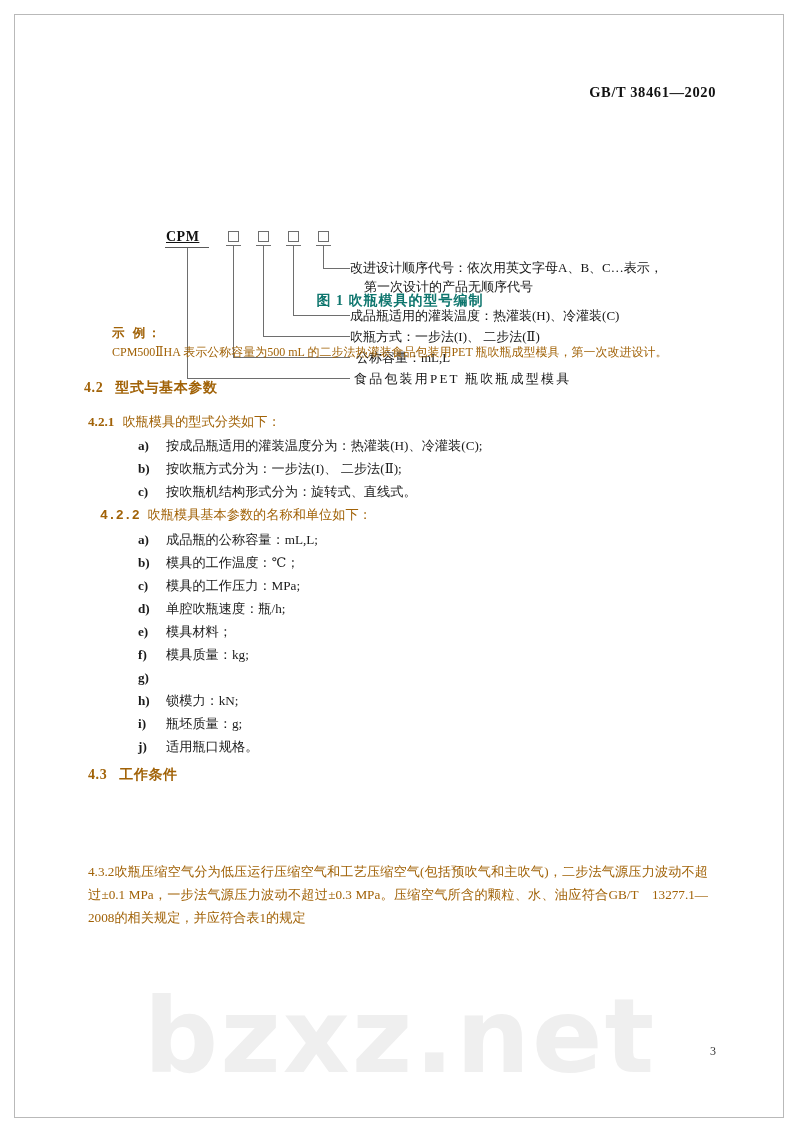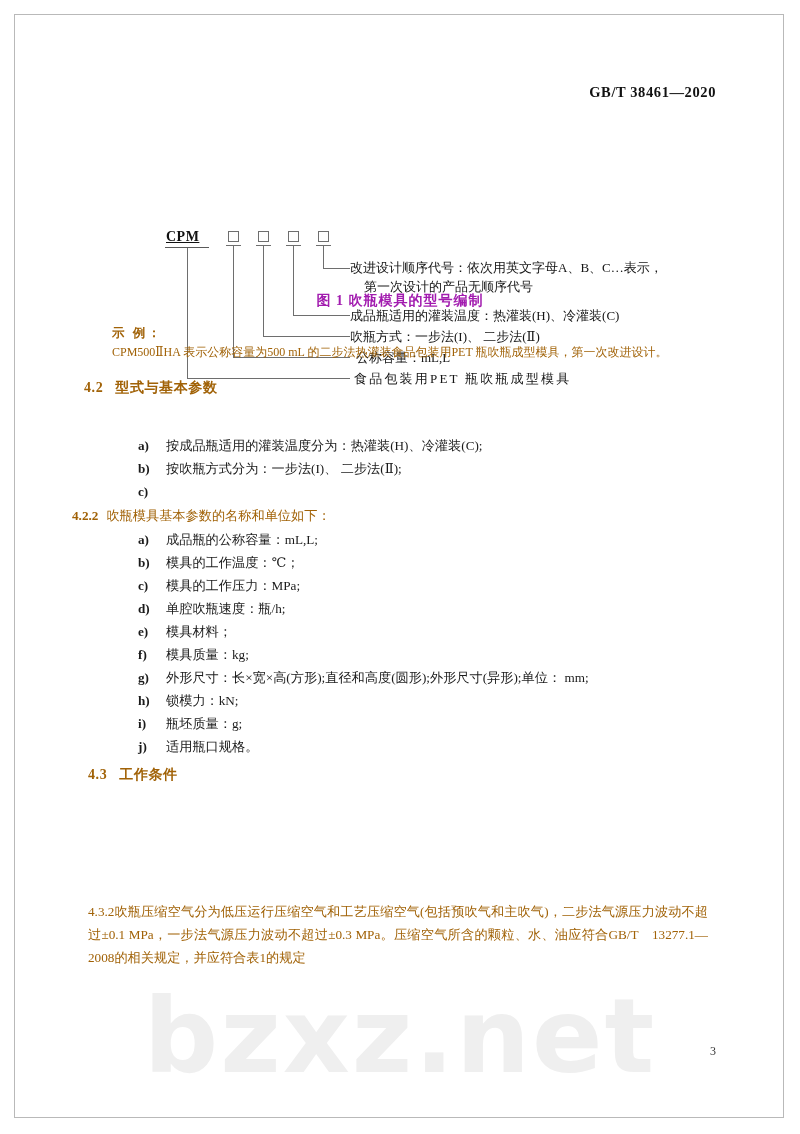--- a/index.html
+++ b/index.html
@@ -131,21 +131,21 @@
   .fig-caption {
     position: absolute;
     left: 0;
     top: 292px;
     width: 800px;
     text-align: center;
     font-family: "Liberation Serif", "DejaVu Serif", serif;
     font-size: 14px;
     font-weight: bold;
     letter-spacing: 1px;
-    color: #a21caf;
+    color: #0f766e;
   }
 
   
   .blk {
     position: absolute;
     font-family: "Liberation Serif", "DejaVu Serif", serif;
     color: #a16207;
   }
   .example-title {
     left: 112px;
@@ -276,36 +276,40 @@
 
   <div class="fig-caption">图 1  吹瓶模具的型号编制</div>
 
   <div class="blk example-title">示 例：</div>
   <div class="blk example-body">CPM500ⅡHA 表示公称容量为500  mL 的二步法热灌装食品包装用PET 瓶吹瓶成型模具，第一次改进设计。</div>
 
   <div class="blk h2" style="left:84px; top:379px;">
     <span class="num">4.2</span><span>型式与基本参数</span>
   </div>
 
+  <div class="blk para" style="left:88px; top:411px;">
+    <span class="num">4.2.1</span><span>吹瓶模具的型式分类如下：</span>
+  </div>
 
   <ul class="list" style="left:124px; top:434px;">
     <li>
       <span class="mk">a)</span>
       <span>按成品瓶适用的灌装温度分为：热灌装(H)、冷灌装(C);</span>
     </li>
     <li>
       <span class="mk">b)</span>
       <span>按吹瓶方式分为：一步法(I)、  二步法(Ⅱ);</span>
     </li>
     <li>
       <span class="mk">c)</span>
+      <span> 按吹瓶机结构形式分为：旋转式、直线式。</span>
     </li>
   </ul>
 
-  <div class="blk para" style="left:72px; top:505px;">
+  <div class="blk para" style="left:100px; top:505px;font-family:Liberation Mono, monospace;">
     <span class="num">4.2.2</span><span>吹瓶模具基本参数的名称和单位如下：</span>
   </div>
 
   <ul class="list" style="left:124px; top:528px;">
     <li>
       <span class="mk">a)</span>
       <span>成品瓶的公称容量：mL,L;</span>
     </li>
     <li>
       <span class="mk">b)</span>
@@ -322,40 +326,39 @@
     <li>
       <span class="mk">e)</span>
       <span>模具材料；</span>
     </li>
     <li>
       <span class="mk">f)</span>
       <span>模具质量：kg;</span>
     </li>
     <li>
       <span class="mk">g)</span>
-      <span>外形尺寸：长×宽×高(方形);直径和高度(圆形);外形尺寸(异形);单位： mm;</span>
     </li>
     <li>
       <span class="mk">h)</span>
       <span>锁模力：kN;</span>
     </li>
     <li>
       <span class="mk">i)</span>
       <span> 瓶坯质量：g;</span>
     </li>
     <li>
       <span class="mk">j)</span>
       <span>适用瓶口规格。</span>
     </li>
   </ul>
 
   <div class="blk h2" style="left:88px; top:766px;">
     <span class="num">4.3</span><span>工作条件</span>
   </div>
 
 
-  <div class="blk flow" style="left:88px; top:860px;margin-top:40px;">
+  <div class="blk flow" style="left:88px; top:860px;">
     <span class="num">4.3.2</span><span>吹瓶压缩空气分为低压运行压缩空气和工艺压缩空气(包括预吹气和主吹气)，二步法气源压力波动不超过±0.1  MPa，一步法气源压力波动不超过±0.3  MPa。压缩空气所含的颗粒、水、油应符合GB/T　13277.1—2008的相关规定，并应符合表1的规定</span>
   </div>
 
   <div class="pagenum">3</div>
 
 </div>
 
 </body></html>

